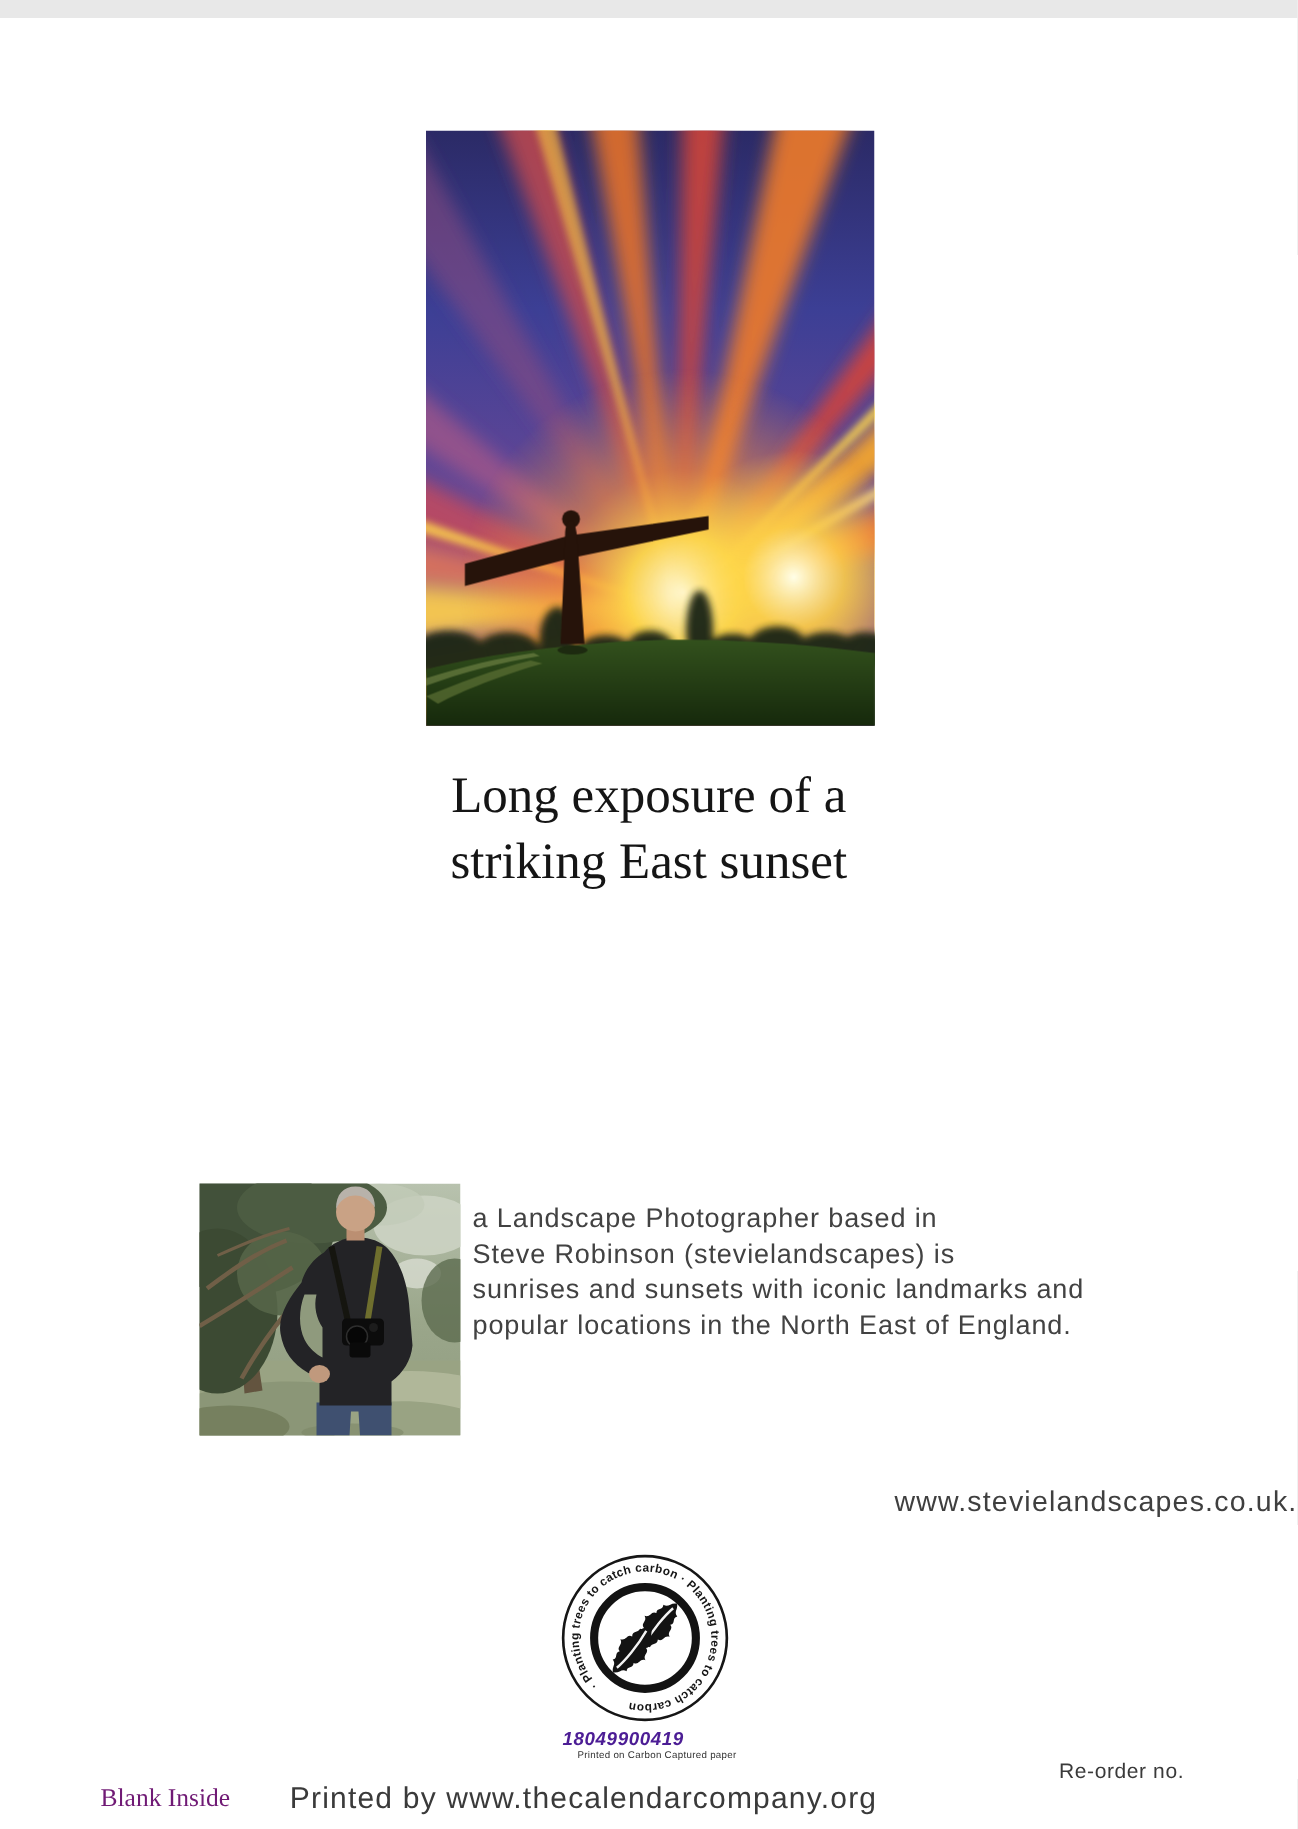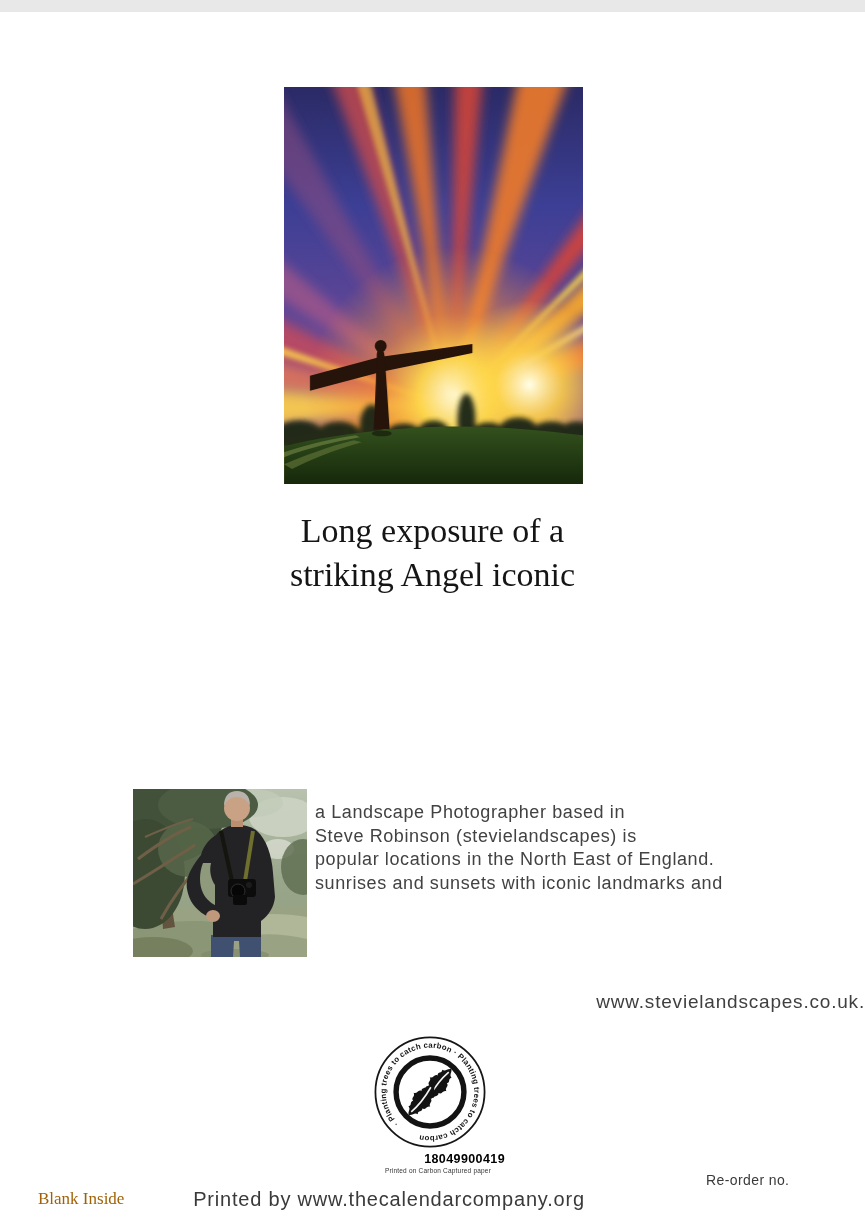--- a/index.html
+++ b/index.html
@@ -32,32 +32,32 @@
   
   .website{
     left:0; top:979px; width:865px; text-align:right;
     font-size:19px; letter-spacing:0.8px; color:#3f3f3f;
   }
 
   
   .logo{left:371px; top:1021px; width:118px; height:118px;}
   .logo svg{display:block; width:100%; height:100%;}
   .logo-number{
-    left:375px; top:1140px; width:130px; text-align:right;
-    font-size:12.5px; font-weight:bold; letter-spacing:0.4px; color:#000000;
+    left:375px; top:1140px; width:130px; text-align:left;
+    font-size:12.5px; font-weight:bold; letter-spacing:0.4px; color:#4c1d95;font-style:italic;
   }
   .logo-caption{
     left:363px; top:1155px; width:150px; text-align:center;
     font-size:6.5px; letter-spacing:0.2px; color:#333333;
   }
 
   
   .blank-inside{
-    left:38px; top:1177px; font-family:"Liberation Serif", serif;
-    font-size:17px; color:#a16207;
+    left:67px; top:1177px; font-family:"Liberation Serif", serif;
+    font-size:17px; color:#701a75;
   }
   .printed-by{
     left:0; top:1176px; width:778px; text-align:center;
     font-size:20px; letter-spacing:0.8px; color:#3a3a3a;
   }
   .reorder{
     left:706px; top:1154px; width:166px; text-align:left;
     font-size:14px; line-height:28px; letter-spacing:0.4px; color:#3a3a3a;
   }
 </style>
@@ -146,21 +146,21 @@
         <path d="M26,291 L96,272 L189,259 L189,268 L98,287 L26,306 Z"></path>
         <circle cx="97" cy="261" r="6"></circle>
         <path d="M90,345 L92,300 L93,272 C93,265 95,262 97,262 C99,262 100,265 101,272 L103,300 L106,345 Z"></path>
         <ellipse cx="98" cy="349" rx="10" ry="3" fill="#1d2a10"></ellipse>
       </g>
     </svg>
   </div>
 
   <div class="abs title">
     <div>Long exposure of a</div>
-    <div>striking Angel iconic</div>
+    <div>striking East sunset</div>
   </div>
 
   <div class="abs portrait">
     <svg viewBox="0 0 174 168" preserveAspectRatio="none">
       <defs>
         <linearGradient id="pbg" x1="0" y1="0" x2="0" y2="1">
           <stop offset="0" stop-color="#b8c2ae"></stop>
           <stop offset="0.55" stop-color="#9aa68a"></stop>
           <stop offset="1" stop-color="#909c80"></stop>
         </linearGradient>
@@ -207,22 +207,22 @@
           <circle cx="116" cy="96" r="3" fill="#1c1c1c"></circle>
           <rect x="100" y="106" width="14" height="10" rx="2" fill="#0a0a0a"></rect>
         </g>
       </g>
     </svg>
   </div>
 
   <div class="abs bio-text">
     <div>a Landscape Photographer based in</div>
     <div>Steve Robinson (stevielandscapes) is</div>
+    <div>sunrises and sunsets with iconic landmarks and</div>
     <div>popular locations in the North East of England.</div>
-    <div>sunrises and sunsets with iconic landmarks and</div>
   </div>
 
   <div class="abs website">www.stevielandscapes.co.uk.</div>
 
   <div class="abs logo">
     <svg viewBox="0 0 120 120">
       <defs>
         <path id="ringPath" d="M 28.2,91.8 A 45,45 0 1 1 91.8,91.8 A 45,45 0 0 1 28.2,91.8"></path>
         <g id="oakleaf">
           <path d="M0,-26 C4,-23 2,-19 7,-18 C4,-14 10,-13 7,-9 C12,-8 8,-3 13,-1 C8,1 12,6 7,7 C10,11 5,12 6,16 C3,17 2,21 0,24 C-3,21 -4,17 -7,16 C-6,12 -11,11 -8,7 C-13,6 -9,1 -14,-1 C-9,-3 -13,-8 -8,-9 C-11,-13 -5,-14 -8,-18 C-3,-19 -5,-23 0,-26 Z" fill="#131313"></path>

